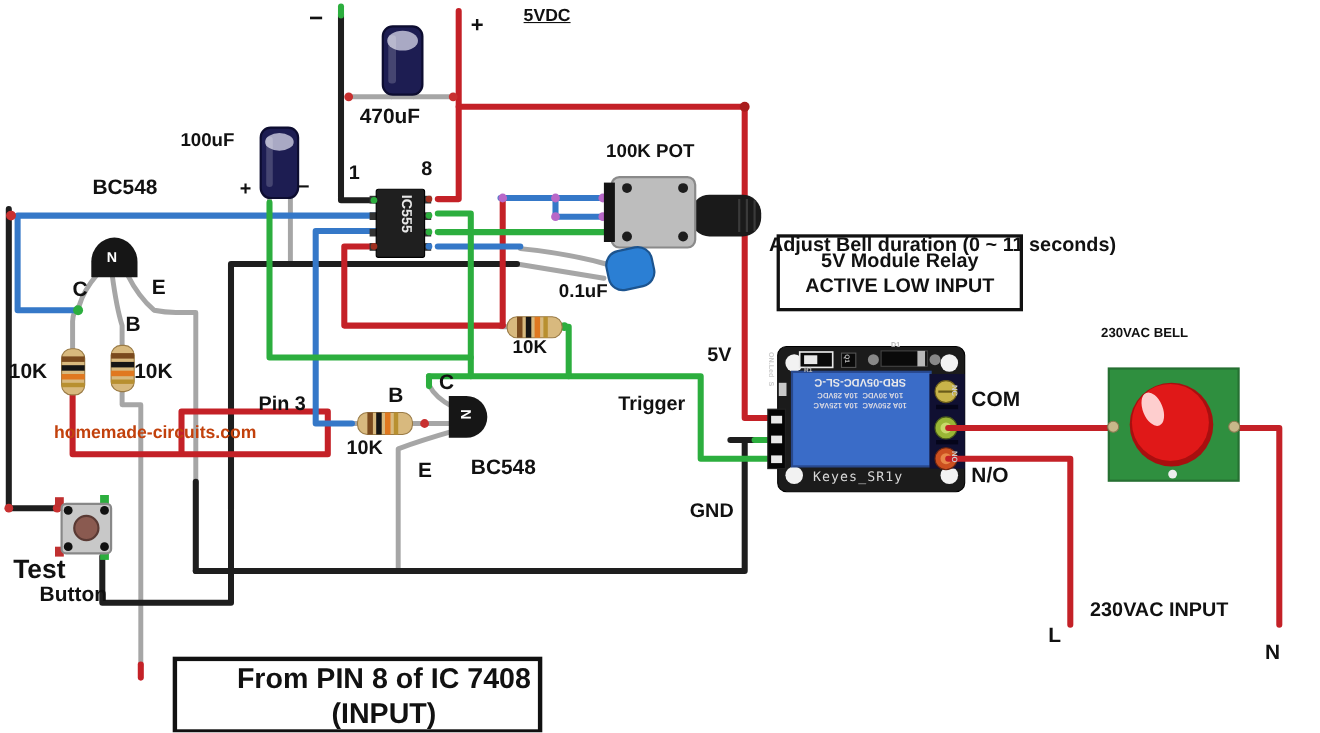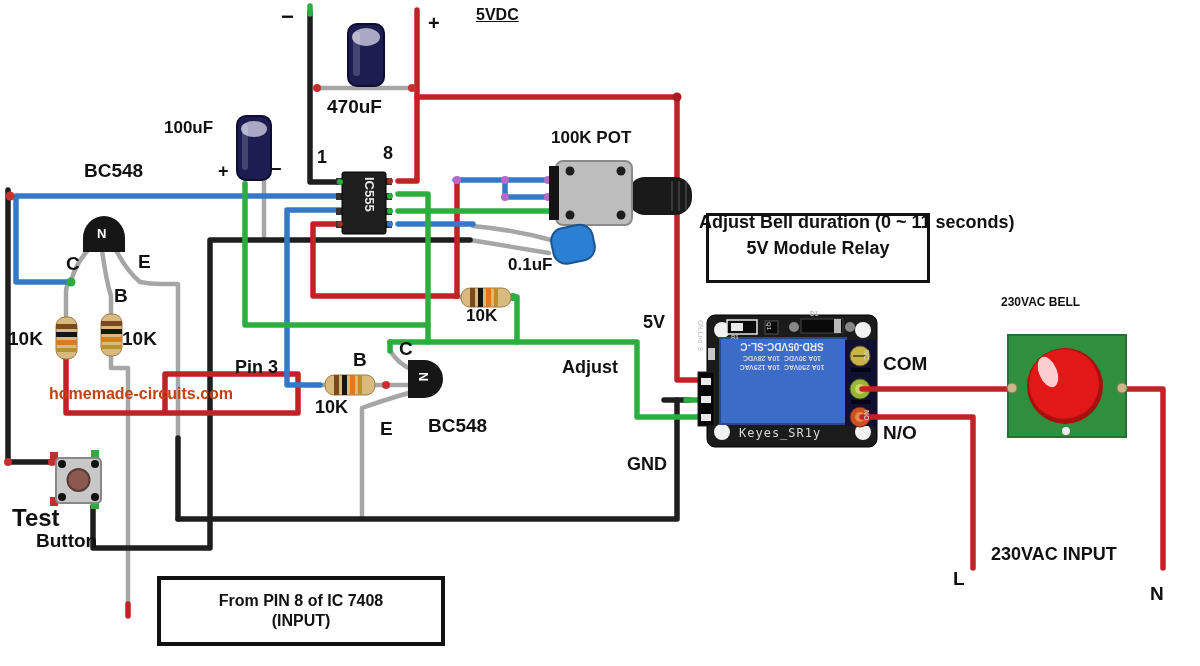--- a/index.html
+++ b/index.html
@@ -237,22 +237,23 @@
     <circle cx="1122" cy="388" r="5" fill="#c8b88a" stroke="#8a7a50"></circle>
     <circle cx="1065" cy="386" r="38" fill="#a80f0f"></circle>
     <circle cx="1064" cy="384" r="35" fill="#e01818"></circle>
     <ellipse cx="1048" cy="372" rx="9" ry="16" fill="#ffd8d8" transform="rotate(-22 1048 372)" opacity="0.95"></ellipse>
     <circle cx="1066" cy="431" r="4" fill="#eeeeee"></circle>
   </g>
 </svg>
 
   <div class="box" id="relay-note" style="left:706px;top:213px;width:218px;height:64px;font-size:18px;text-align:center;">
     <span>5V Module Relay</span>
+    <span>ACTIVE LOW INPUT</span>
   </div>
-  <div class="box" id="input-note" style="left:157px;top:576px;width:280px;height:62px;font-size:16px;">
+  <div class="box" id="input-note" style="left:157px;top:597px;width:280px;height:62px;font-size:26px;padding-left:48px;">
     <span>From PIN 8 of IC 7408</span>
     <span>(INPUT)</span>
   </div>
 
 <div class="lbl" style="left: 281px; top: 6px; font-size: 22px;">−</div>
     <div class="lbl" style="left: 428px; top: 13px; font-size: 20px;">+</div>
     <div class="lbl" style="left: 476px; top: 7px; font-size: 16px; text-decoration: underline;">5VDC</div>
     <div class="lbl" style="left: 327px; top: 97px; font-size: 19px;">470uF</div>
     <div class="lbl" style="left: 164px; top: 119px; font-size: 17px;">100uF</div>
     <div class="lbl" style="left: 84px; top: 161px; font-size: 19px;">BC548</div>
@@ -266,21 +267,21 @@
     <div class="lbl" style="left: 138px; top: 252px; font-size: 19px;">E</div>
     <div class="lbl" style="left: 114px; top: 286px; font-size: 19px;">B</div>
     <div class="lbl" style="left: 508px; top: 256px; font-size: 17px;">0.1uF</div>
     <div class="lbl" style="left: 8px; top: 329px; font-size: 19px;">10K</div>
     <div class="lbl" style="left: 122px; top: 329px; font-size: 19px;">10K</div>
     <div class="lbl" style="left: 466px; top: 307px; font-size: 17px;">10K</div>
     <div class="lbl wm" style="left: 49px; top: 386px; font-size: 16px; color: #c2410c;">homemade-circuits.com</div>
     <div class="lbl" style="left: 235px; top: 358px; font-size: 18px; text-align: right;">Pin 3</div>
     <div class="lbl" style="left: 353px; top: 350px; font-size: 19px;">B</div>
     <div class="lbl" style="left: 399px; top: 339px; font-size: 19px;">C</div>
-    <div class="lbl" style="left: 562px; top: 358px; font-size: 18px;">Adjust</div>
+    <div class="lbl" style="left: 562px; top: 358px; font-size: 18px;">Trigger</div>
     <div class="lbl" style="left: 643px; top: 313px; font-size: 18px;">5V</div>
     <div class="lbl" style="left: 315px; top: 398px; font-size: 18px;">10K</div>
     <div class="lbl" style="left: 428px; top: 416px; font-size: 19px;">BC548</div>
     <div class="lbl" style="left: 380px; top: 419px; font-size: 19px;">E</div>
     <div class="lbl" style="left: 627px; top: 455px; font-size: 18px; text-align: right;">GND</div>
     <div class="lbl" style="left: 883px; top: 354px; font-size: 19px;">COM</div>
     <div class="lbl" style="left: 883px; top: 423px; font-size: 19px;">N/O</div>
     <div class="lbl" style="left: 1001px; top: 296px; font-size: 12px;">230VAC BELL</div>
     <div class="lbl" style="left: 12px; top: 506px; font-size: 24px;">Test</div>
     <div class="lbl" style="left: 12px; top: 531px; font-size: 19px; margin-left: 24px;">Button</div>

